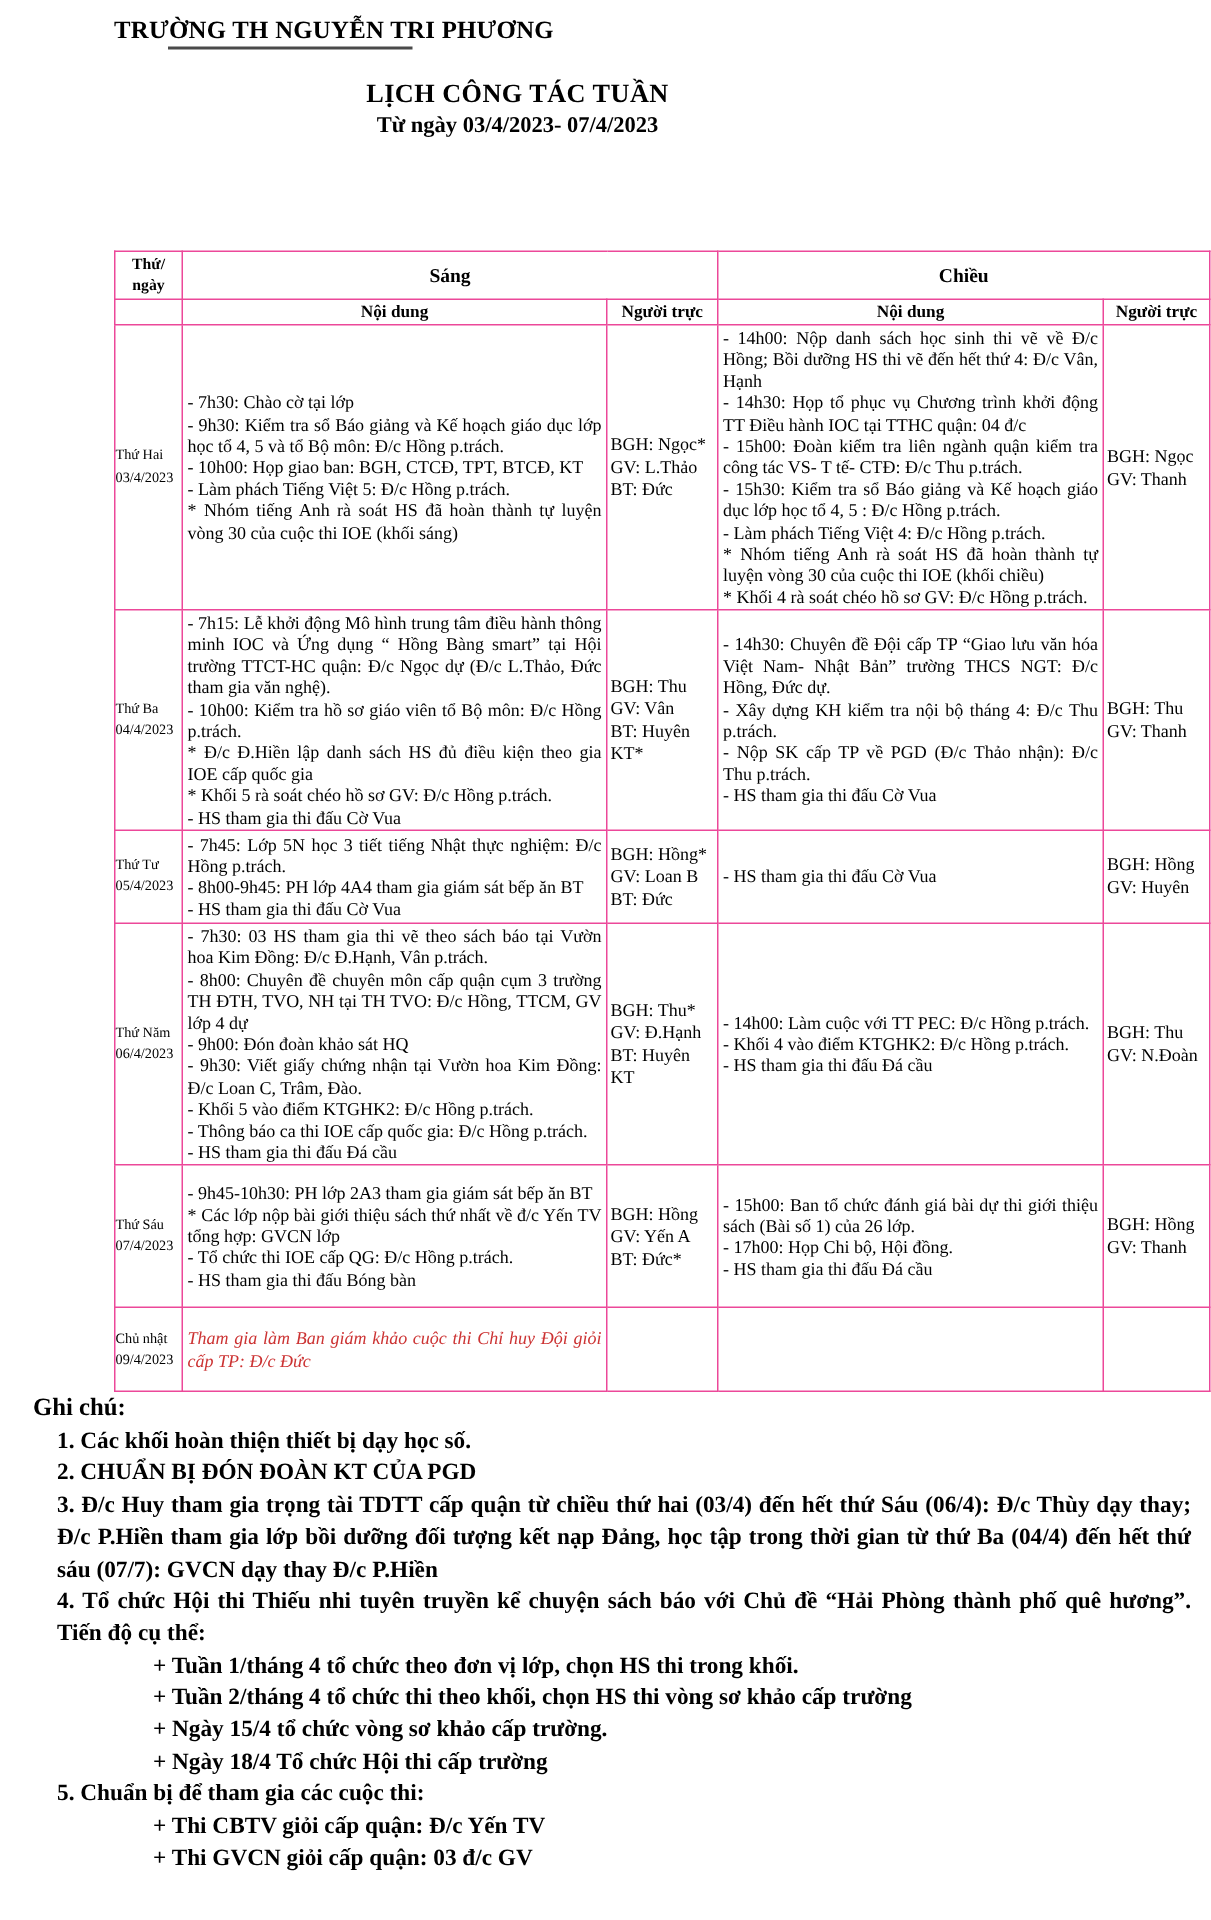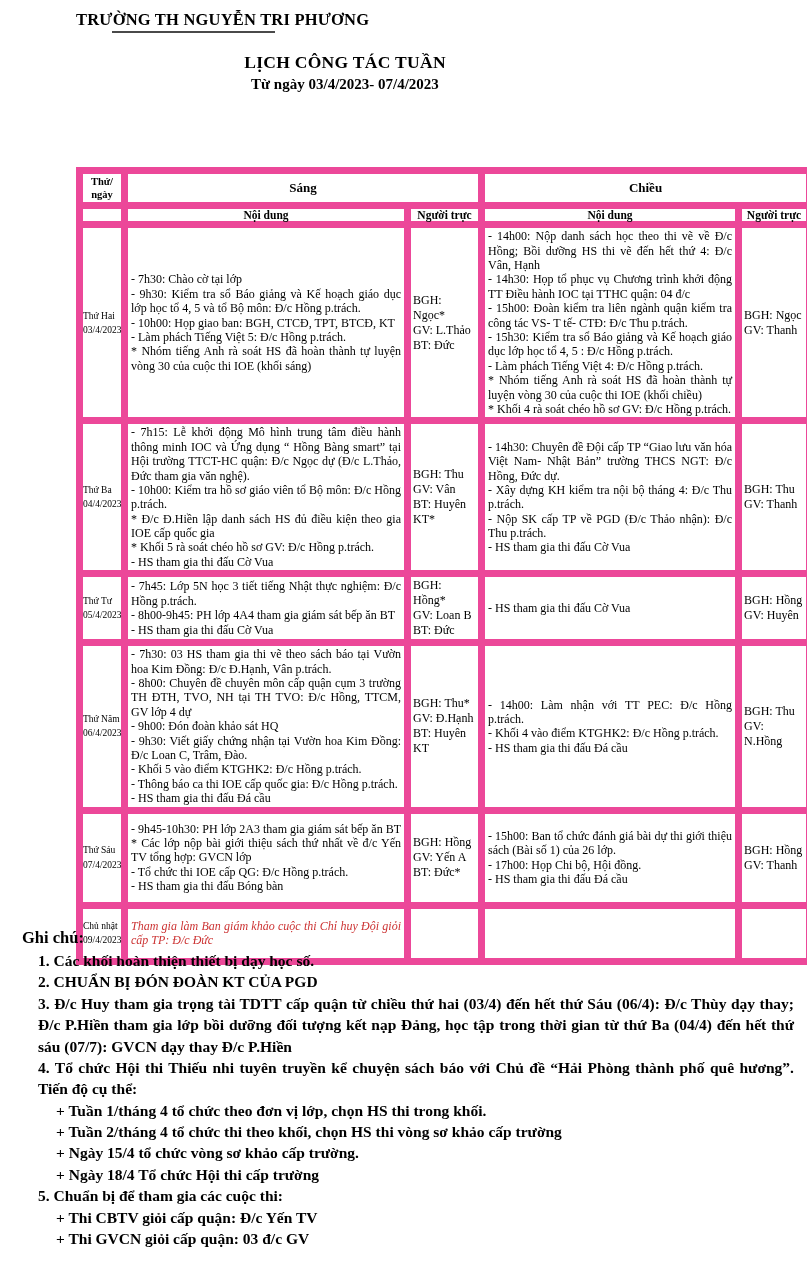--- a/index.html
+++ b/index.html
@@ -16,21 +16,21 @@
   .school-underline{position:absolute;left:36px;top:21px;width:163px;height:2px;background:#4a4a4a;}
   .title-block{position:absolute;left:0;top:52px;width:690px;text-align:center;}
   .doc-title{font-weight:bold;font-size:17.5px;letter-spacing:.3px;}
   .doc-date{font-weight:bold;font-size:15px;margin-top:3px;}
 
   
   table.schedule{
     position:absolute;left:76px;top:167px;width:730px;
     border-collapse:collapse;table-layout:fixed;
   }
-  table.schedule th,table.schedule td{border:7px solid #ec4899;box-sizing:border-box;margin-left:37px;}
+  table.schedule th,table.schedule td{border:1px solid #ec4899;box-sizing:border-box;margin-left:37px;}
   th.h-day{font-size:10.5px;font-weight:bold;line-height:1.25;height:32px;}
   th.h-session{font-size:13px;font-weight:bold;height:32px;}
   th.h-empty{height:17px;}
   th.h-sub{font-size:11.5px;font-weight:bold;height:17px;padding:0 2px;}
   td.day-cell{
     font-size:9.5px;text-align:left;vertical-align:middle;line-height:1.5;
     padding:0;
   }
   td.content-cell{
     font-size:12px;line-height:1.2;text-align:justify;vertical-align:middle;
@@ -46,21 +46,21 @@
   tr.row-3{height:156px;}
   tr.row-4{height:95px;}
   tr.row-5{height:56px;}
   tr.red td.content-cell .line{color:var(--red,#cc3333);font-style:italic;}
 
   
   .notes{position:absolute;left:22px;top:928px;width:772px;font-weight:bold;}
   .note-label{font-size:16.5px;margin-bottom:2px;}
   .note-item{font-size:15.5px;line-height:1.38;text-align:justify;}
   .note-item.level1{margin-left:16px;}
-  .note-item.level2{margin-left:34px;text-align:left;}
+  .note-item.level2{margin-left:80px;text-align:left;}
 </style>
 </head>
 <body>
 
 <div class="page" style="--red: #cc3333;">
 
   <div class="school-wrap">
     <div class="school-name">TRƯỜNG TH NGUYỄN TRI PHƯƠNG</div>
     <div class="school-underline"></div>
   </div>
@@ -107,21 +107,21 @@
             <div class="line">- 10h00: Họp giao ban: BGH, CTCĐ, TPT, BTCĐ, KT</div>
             <div class="line">- Làm phách Tiếng Việt 5: Đ/c Hồng p.trách.</div>
             <div class="line">* Nhóm tiếng Anh rà soát HS đã hoàn thành tự luyện vòng 30 của cuộc thi IOE (khối sáng)</div>
           </td>
           <td class="duty-cell">
             <div class="line">BGH: Ngọc*</div>
             <div class="line">GV: L.Thảo</div>
             <div class="line">BT: Đức</div>
           </td>
           <td class="content-cell">
-            <div class="line">- 14h00: Nộp danh sách học theo thi vẽ về Đ/c Hồng; Bồi dưỡng HS thi vẽ đến hết thứ 4: Đ/c Vân, Hạnh</div>
+            <div class="line">- 14h00: Nộp danh sách học sinh thi vẽ về Đ/c Hồng; Bồi dưỡng HS thi vẽ đến hết thứ 4: Đ/c Vân, Hạnh</div>
             <div class="line">- 14h30: Họp tổ phục vụ Chương trình khởi động TT Điều hành IOC tại TTHC quận: 04 đ/c</div>
             <div class="line">- 15h00: Đoàn kiểm tra liên ngành quận kiểm tra công tác VS- T tế- CTĐ: Đ/c Thu p.trách.</div>
             <div class="line">- 15h30: Kiểm tra sổ Báo giảng và Kế hoạch giáo dục lớp học tổ 4, 5 : Đ/c Hồng p.trách.</div>
             <div class="line">- Làm phách Tiếng Việt 4: Đ/c Hồng p.trách.</div>
             <div class="line">* Nhóm tiếng Anh rà soát HS đã hoàn thành tự luyện vòng 30 của cuộc thi IOE (khối chiều)</div>
             <div class="line">* Khối 4 rà soát chéo hồ sơ GV: Đ/c Hồng p.trách.</div>
           </td>
           <td class="duty-cell">
             <div class="line">BGH: Ngọc</div>
             <div class="line">GV: Thanh</div>
@@ -191,27 +191,27 @@
             <div class="line">- Khối 5 vào điểm KTGHK2: Đ/c Hồng p.trách.</div>
             <div class="line">- Thông báo ca thi IOE cấp quốc gia: Đ/c Hồng p.trách.</div>
             <div class="line">- HS tham gia thi đấu Đá cầu</div>
           </td>
           <td class="duty-cell">
             <div class="line">BGH: Thu*</div>
             <div class="line">GV: Đ.Hạnh</div>
             <div class="line">BT: Huyên KT</div>
           </td>
           <td class="content-cell">
-            <div class="line">- 14h00: Làm nhận với TT PEC: Đ/c Hồng p.trách.</div>
+            <div class="line">- 14h00: Làm cuộc với TT PEC: Đ/c Hồng p.trách.</div>
             <div class="line">- Khối 4 vào điểm KTGHK2: Đ/c Hồng p.trách.</div>
             <div class="line">- HS tham gia thi đấu Đá cầu</div>
           </td>
           <td class="duty-cell">
             <div class="line">BGH: Thu</div>
-            <div class="line">GV: N.Hồng</div>
+            <div class="line">GV: N.Đoàn</div>
           </td>
         </tr>
         <tr class="row-4">
           <td class="day-cell">
             <div>Thứ Sáu</div>
             <div>07/4/2023</div>
           </td>
           <td class="content-cell">
             <div class="line">- 9h45-10h30: PH lớp 2A3 tham gia giám sát bếp ăn BT</div>
             <div class="line">* Các lớp nộp bài giới thiệu sách thứ nhất về đ/c Yến TV tổng hợp: GVCN lớp</div>

